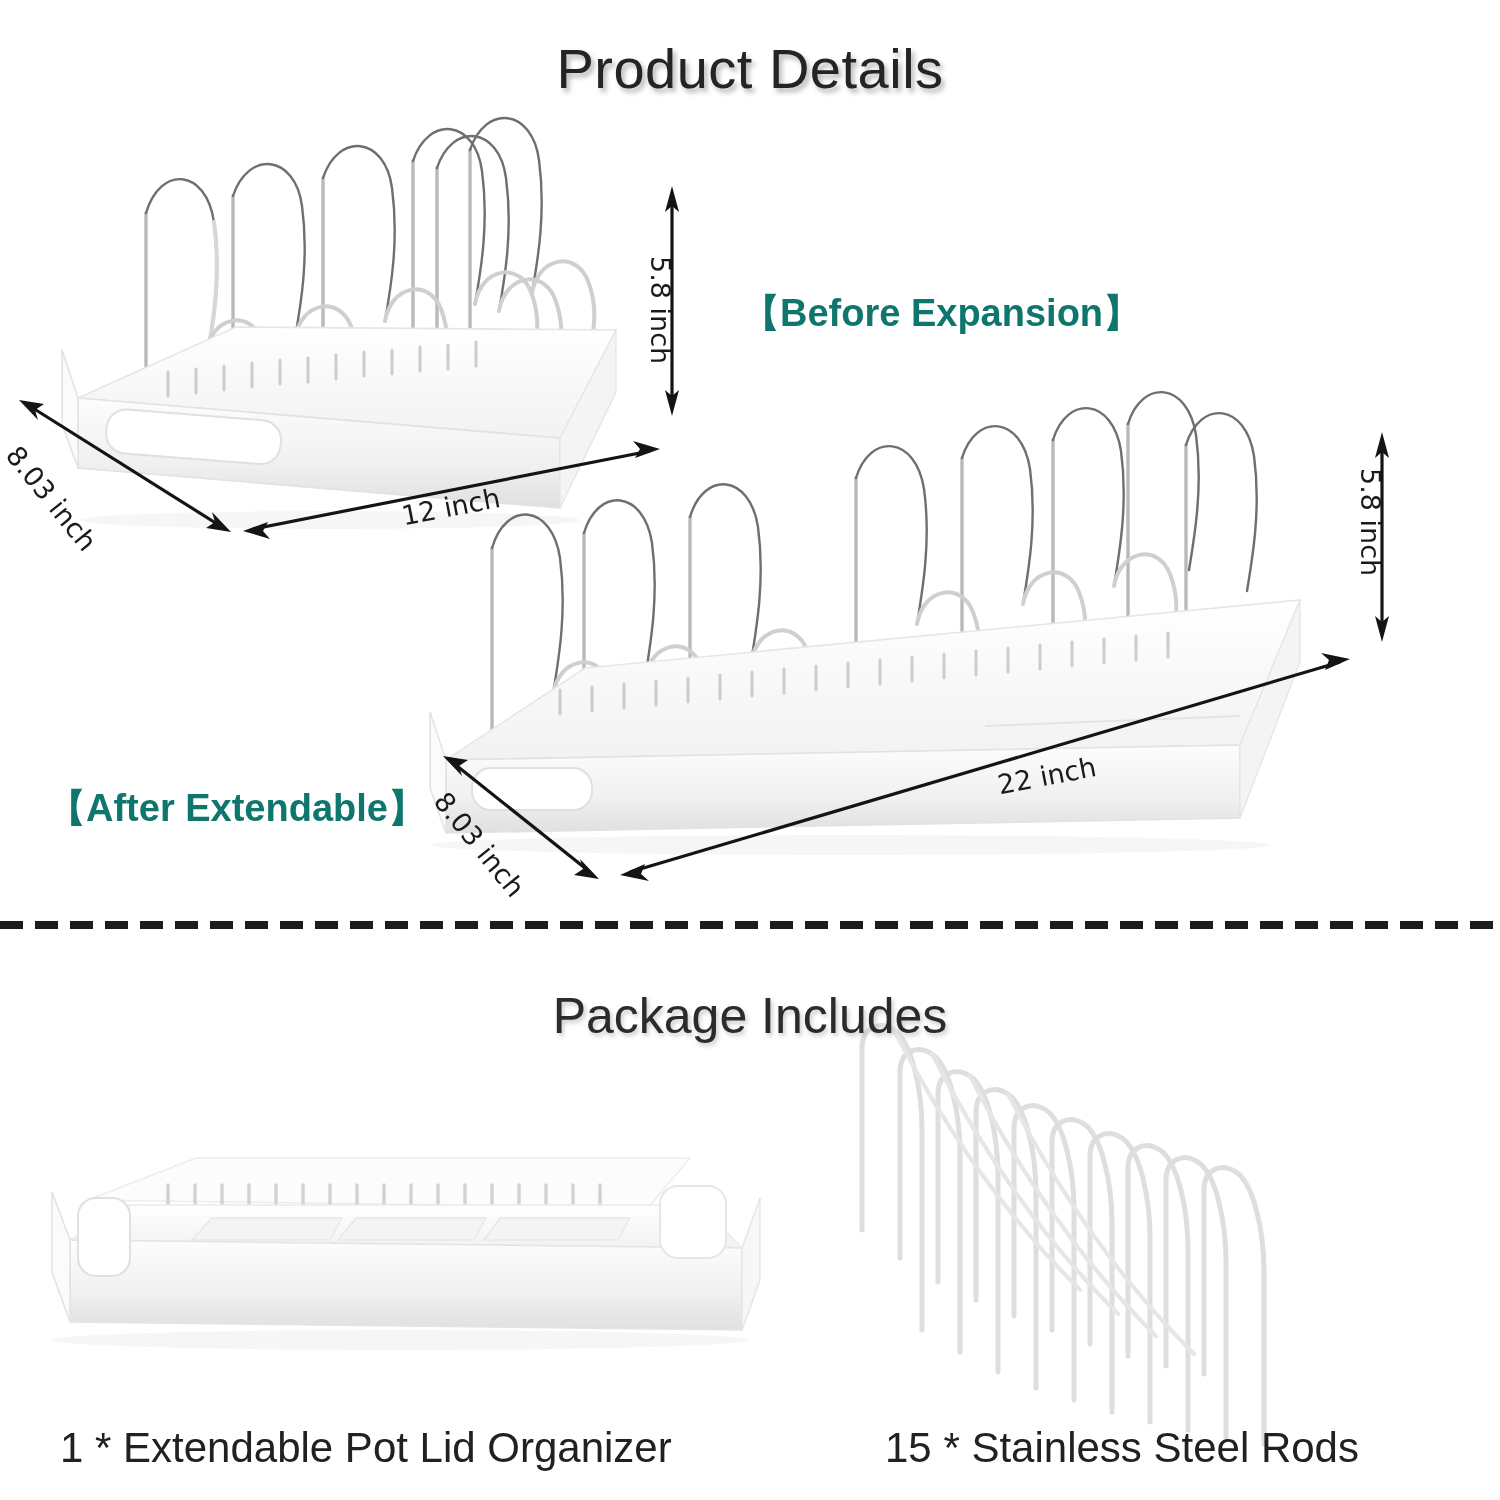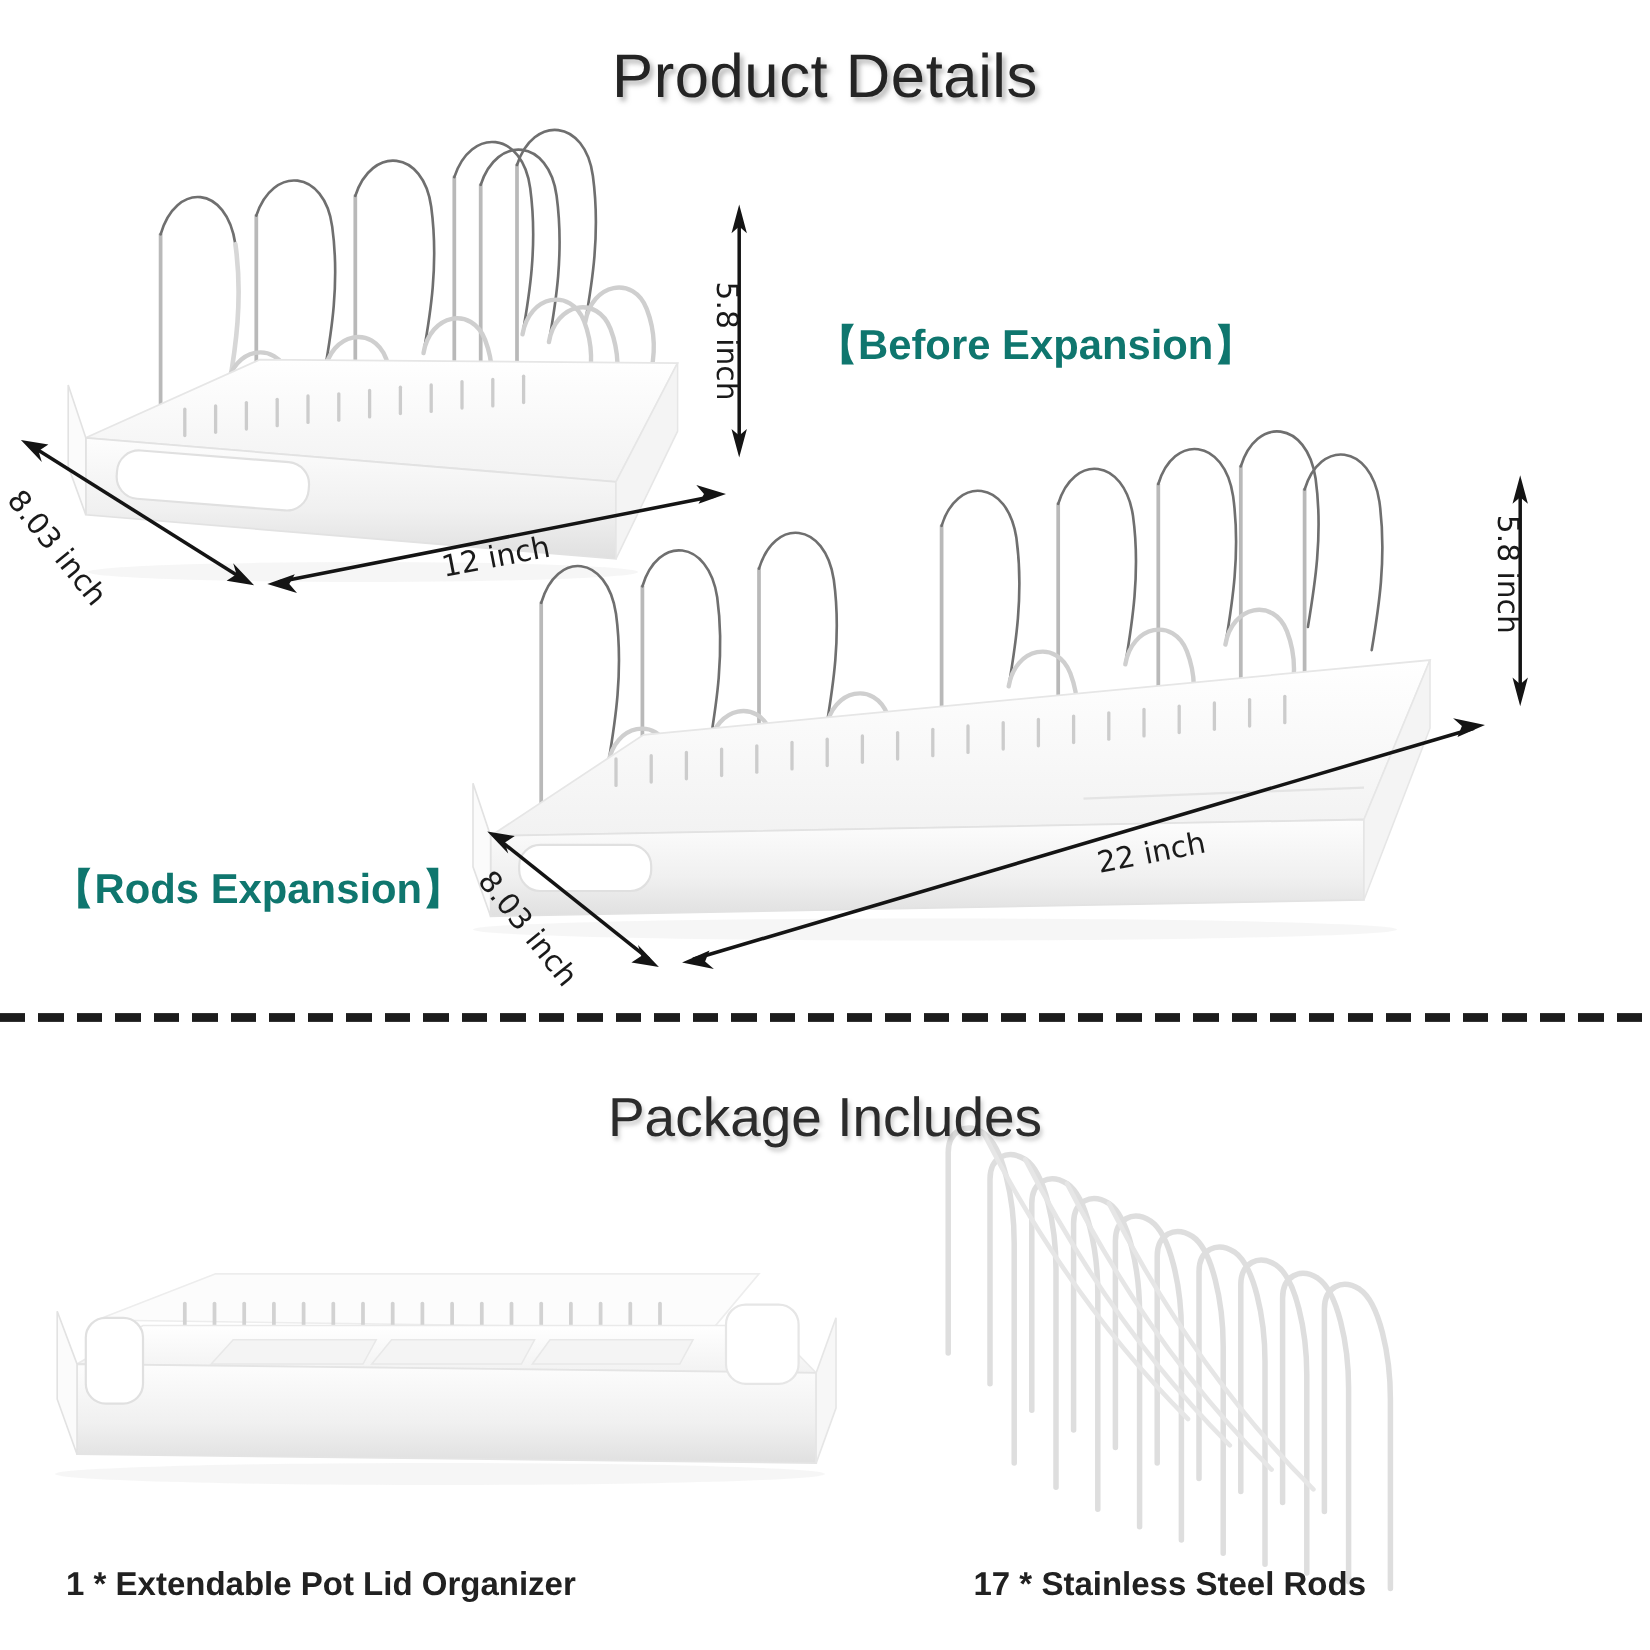--- a/index.html
+++ b/index.html
@@ -63,22 +63,22 @@
     background-image: repeating-linear-gradient(
       to right,
       #1c1c1c 0px, #1c1c1c 23px,
       rgba(255,255,255,0) 23px, rgba(255,255,255,0) 35px
     );
   }
 
   
   .caption {
     position: absolute;
-    font-size: 30px;
-    font-weight: bold;
+    font-size: 42px;
+    font-weight: normal;
     color: #212121;
     white-space: nowrap;
   }
   .caption-left  { left: 60px;  top: 1424px; }
   .caption-right { left: 885px; top: 1424px; }
 
   
   .dim-text {
     position: absolute;
     font-size: 27px;
@@ -339,35 +339,35 @@
         <path d="M894,1030 C940,1120 1000,1210 1080,1290"></path>
         <path d="M932,1054 C978,1144 1038,1234 1118,1314"></path>
         <path d="M970,1076 C1016,1166 1076,1256 1156,1336"></path>
         <path d="M1008,1094 C1054,1184 1114,1274 1194,1354"></path>
       </g>
     </g>
   </svg>
 
   <div class="section-label label-before">【Before Expansion】</div>
 
-  <div class="section-label label-after">【Rods Expansion】</div>
+  <div class="section-label label-after">【After Extendable】</div>
 
   <div class="dim-text dim-58-a">5.8 inch</div>
 
   <div class="dim-text dim-803-a">8.03 inch</div>
 
   <div class="dim-text dim-12">12 inch</div>
 
   <div class="dim-text dim-58-b">5.8 inch</div>
 
   <div class="dim-text dim-803-b">8.03 inch</div>
 
   <div class="dim-text dim-22">22 inch</div>
 
   <div class="divider"></div>
 
   <div class="title-package">Package Includes</div>
 
   <div class="caption caption-left">1 * Extendable Pot Lid Organizer</div>
 
-  <div class="caption caption-right">17 * Stainless Steel Rods</div>
+  <div class="caption caption-right">15 * Stainless Steel Rods</div>
 
 </div>
 
 </body></html>

